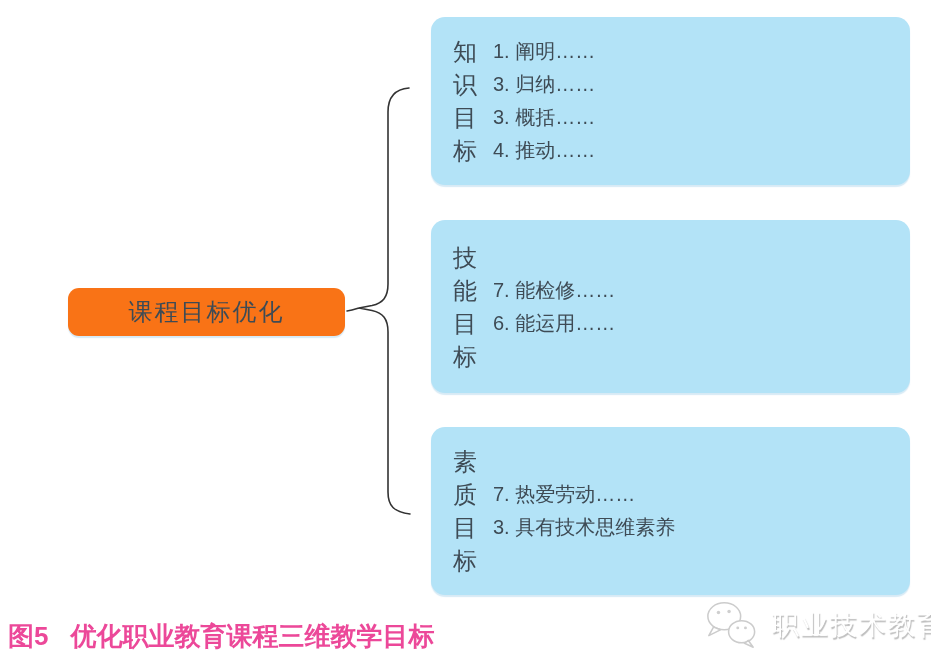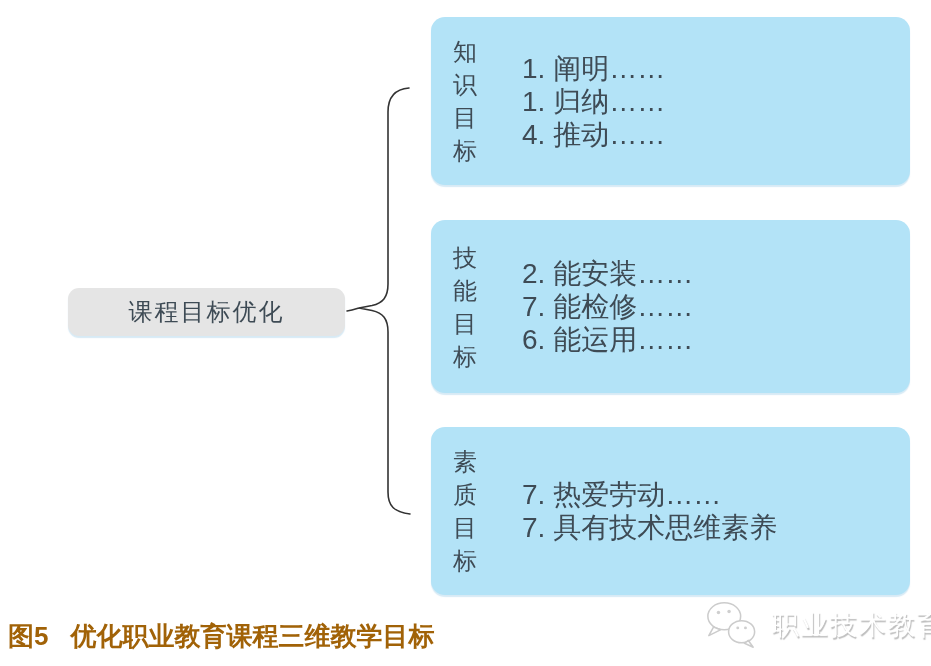--- a/index.html
+++ b/index.html
@@ -9,21 +9,21 @@
     height: 666px;
     background: #ffffff;
     font-family: "Liberation Sans", "DejaVu Sans", sans-serif;
     overflow: hidden;
   }
   
   .root-node {
     position: absolute;
     left: 68px; top: 288px;
     width: 277px; height: 48px;
-    background: #e5e5e5;
+    background: #f97316;
     border-radius: 11px;
     display: flex; align-items: center; justify-content: center;
     font-size: 24px;
     color: #3e4b55;
     letter-spacing: 2px;
     box-shadow: 0 2px 1px rgba(140,195,225,0.35);
   }
   
   .brace-svg {
     position: absolute; left: 0; top: 0;
@@ -47,31 +47,31 @@
   .box-0 { top: 17px;  height: 168px; }
   .box-1 { top: 220px; height: 173px; }
   .box-2 { top: 427px; height: 168px; }
   .vlabel {
     display: flex; flex-direction: column;
     font-size: 24px; line-height: 33px;
     width: 32px;
     flex: none;
   }
   .items {
-    margin-left: 37px;
-    font-size: 28px; line-height: 33px;
+    margin-left: 8px;
+    font-size: 20px; line-height: 33px;
     white-space: nowrap;
   }
   
   .caption {
     position: absolute;
     left: 8px; top: 619px;
     font-size: 26px;
     font-weight: bold;
-    color: #a16207;
+    color: #ec4899;
     white-space: nowrap;
   }
   .caption .title { margin-left: 22px; }
   
   .watermark {
     position: absolute;
     left: 700px; top: 598px;
     display: flex; align-items: center;
     gap: 10px;
   }
@@ -107,49 +107,49 @@
 
   <div class="branch-box box-0">
     <div class="vlabel">
       <span>知</span>
       <span>识</span>
       <span>目</span>
       <span>标</span>
     </div>
     <div class="items">
       <div>1. 阐明……</div>
-      <div>1. 归纳……</div>
+      <div>3. 归纳……</div>
+      <div>3. 概括……</div>
       <div>4. 推动……</div>
     </div>
   </div>
 
   <div class="branch-box box-1">
     <div class="vlabel">
       <span>技</span>
       <span>能</span>
       <span>目</span>
       <span>标</span>
     </div>
     <div class="items">
-      <div>2. 能安装……</div>
       <div>7. 能检修……</div>
       <div>6. 能运用……</div>
     </div>
   </div>
 
   <div class="branch-box box-2">
     <div class="vlabel">
       <span>素</span>
       <span>质</span>
       <span>目</span>
       <span>标</span>
     </div>
     <div class="items">
       <div>7. 热爱劳动……</div>
-      <div>7. 具有技术思维素养</div>
+      <div>3. 具有技术思维素养</div>
     </div>
   </div>
 
   <div class="caption">
     <span class="fig-label">图5</span><span class="title">优化职业教育课程三维教学目标</span>
   </div>
 
   <div class="watermark">
     <svg width="62" height="54" viewBox="0 0 64 56" xmlns="http://www.w3.org/2000/svg">
       <g fill="#ffffff" stroke="#cccccc" stroke-width="1.6">

